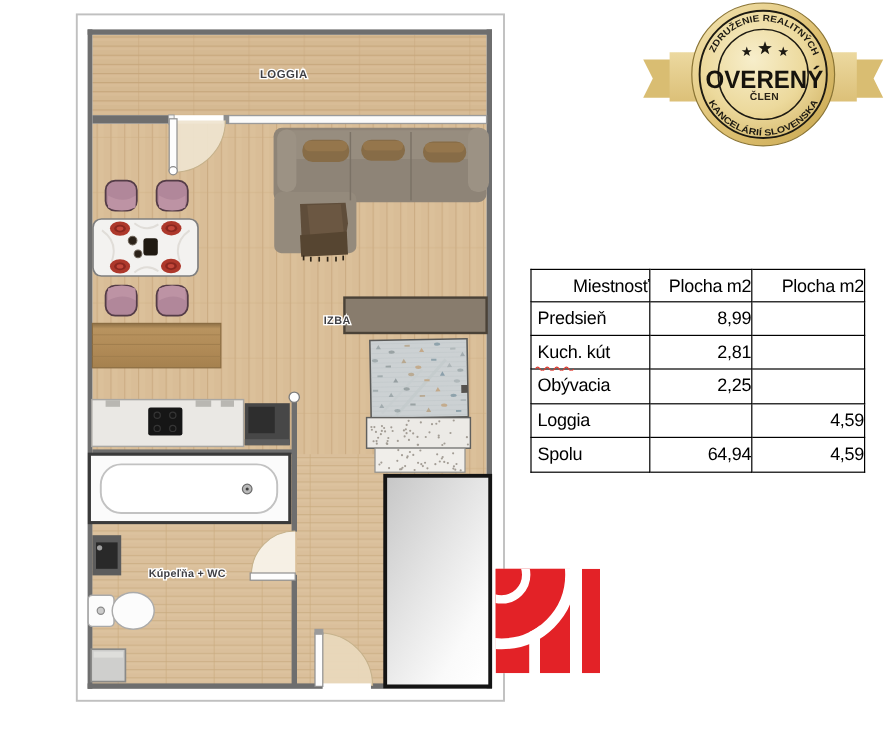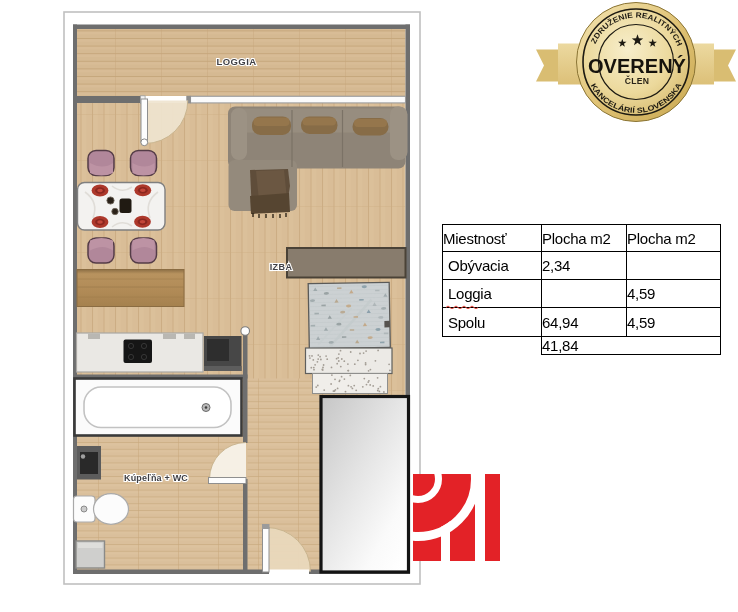--- a/index.html
+++ b/index.html
@@ -1,20 +1,20 @@
 <!DOCTYPE html>
 <html><head>
 <meta charset="utf-8">
 <style>
 html,body{margin:0;padding:0;background:#fff;}
 body{width:738px;height:612px;position:relative;font-family:"Liberation Sans",sans-serif;overflow:hidden;}
 svg{position:absolute;left:0;top:0;}
 #tbl{position:absolute;left:442px;top:224px;border-collapse:collapse;font-size:15px;color:#000;table-layout:fixed;}
 #tbl td{border:1.2px solid #000;padding:0 0 0 5px;white-space:nowrap;overflow:visible;letter-spacing:-0.25px;}
-#tbl td.c{text-align:left;padding:0;}
+#tbl td.c{text-align:right;padding:0;}
 #tbl td.n{border:none;background:#fff;}
 </style>
 </head>
 <body>
 <svg width="738" height="612" viewBox="0 0 738 612">
 <defs>
 <linearGradient id="ringG" x1="0" y1="0" x2="1" y2="1">
 <stop offset="0" stop-color="#f4e6b4"></stop>
         <stop offset="0.5" stop-color="#e0c376"></stop>
         <stop offset="1" stop-color="#c9a851"></stop>
@@ -425,36 +425,42 @@
       <col style="width:85px">
       <col style="width:94px">
     </colgroup>
 <tbody>
       <tr style="height:27px">
         <td class="c">Miestnosť</td>
         <td class="c">Plocha m2</td>
         <td class="c">Plocha m2</td>
       </tr>
 <tr style="height:28.2px">
+        <td>Predsieň</td>
+        <td class="c">8,99</td>
+        <td class="c">&nbsp;</td>
+      </tr>
+<tr style="height:28.2px">
+        <td>Kuch. kút</td>
+        <td class="c">2,81</td>
+        <td class="c">&nbsp;</td>
+      </tr>
+<tr style="height:28.2px">
         <td>Obývacia</td>
-        <td class="c">2,34</td>
+        <td class="c">2,25</td>
         <td class="c">&nbsp;</td>
       </tr>
 <tr style="height:28.2px">
         <td>Loggia</td>
         <td class="c">&nbsp;</td>
         <td class="c">4,59</td>
       </tr>
 <tr style="height:29px">
         <td>Spolu</td>
         <td class="c">64,94</td>
         <td class="c">4,59</td>
       </tr>
-<tr style="height:18px">
-        <td class="n"></td>
-        <td class="c" colspan="2">41,84</td>
-      </tr>
 </tbody>
   </table>
 
 <svg width="34" height="5" style="left:446px;top:303.5px;position:absolute">
     <path d="M0,3.5 q2,-3 4,0 t4,0 t4,0 t4,0 t4,0 t4,0 t4,0 t4,0" stroke="#e03c31" stroke-width="1" fill="none"></path>
   </svg>
 
 </body></html>

